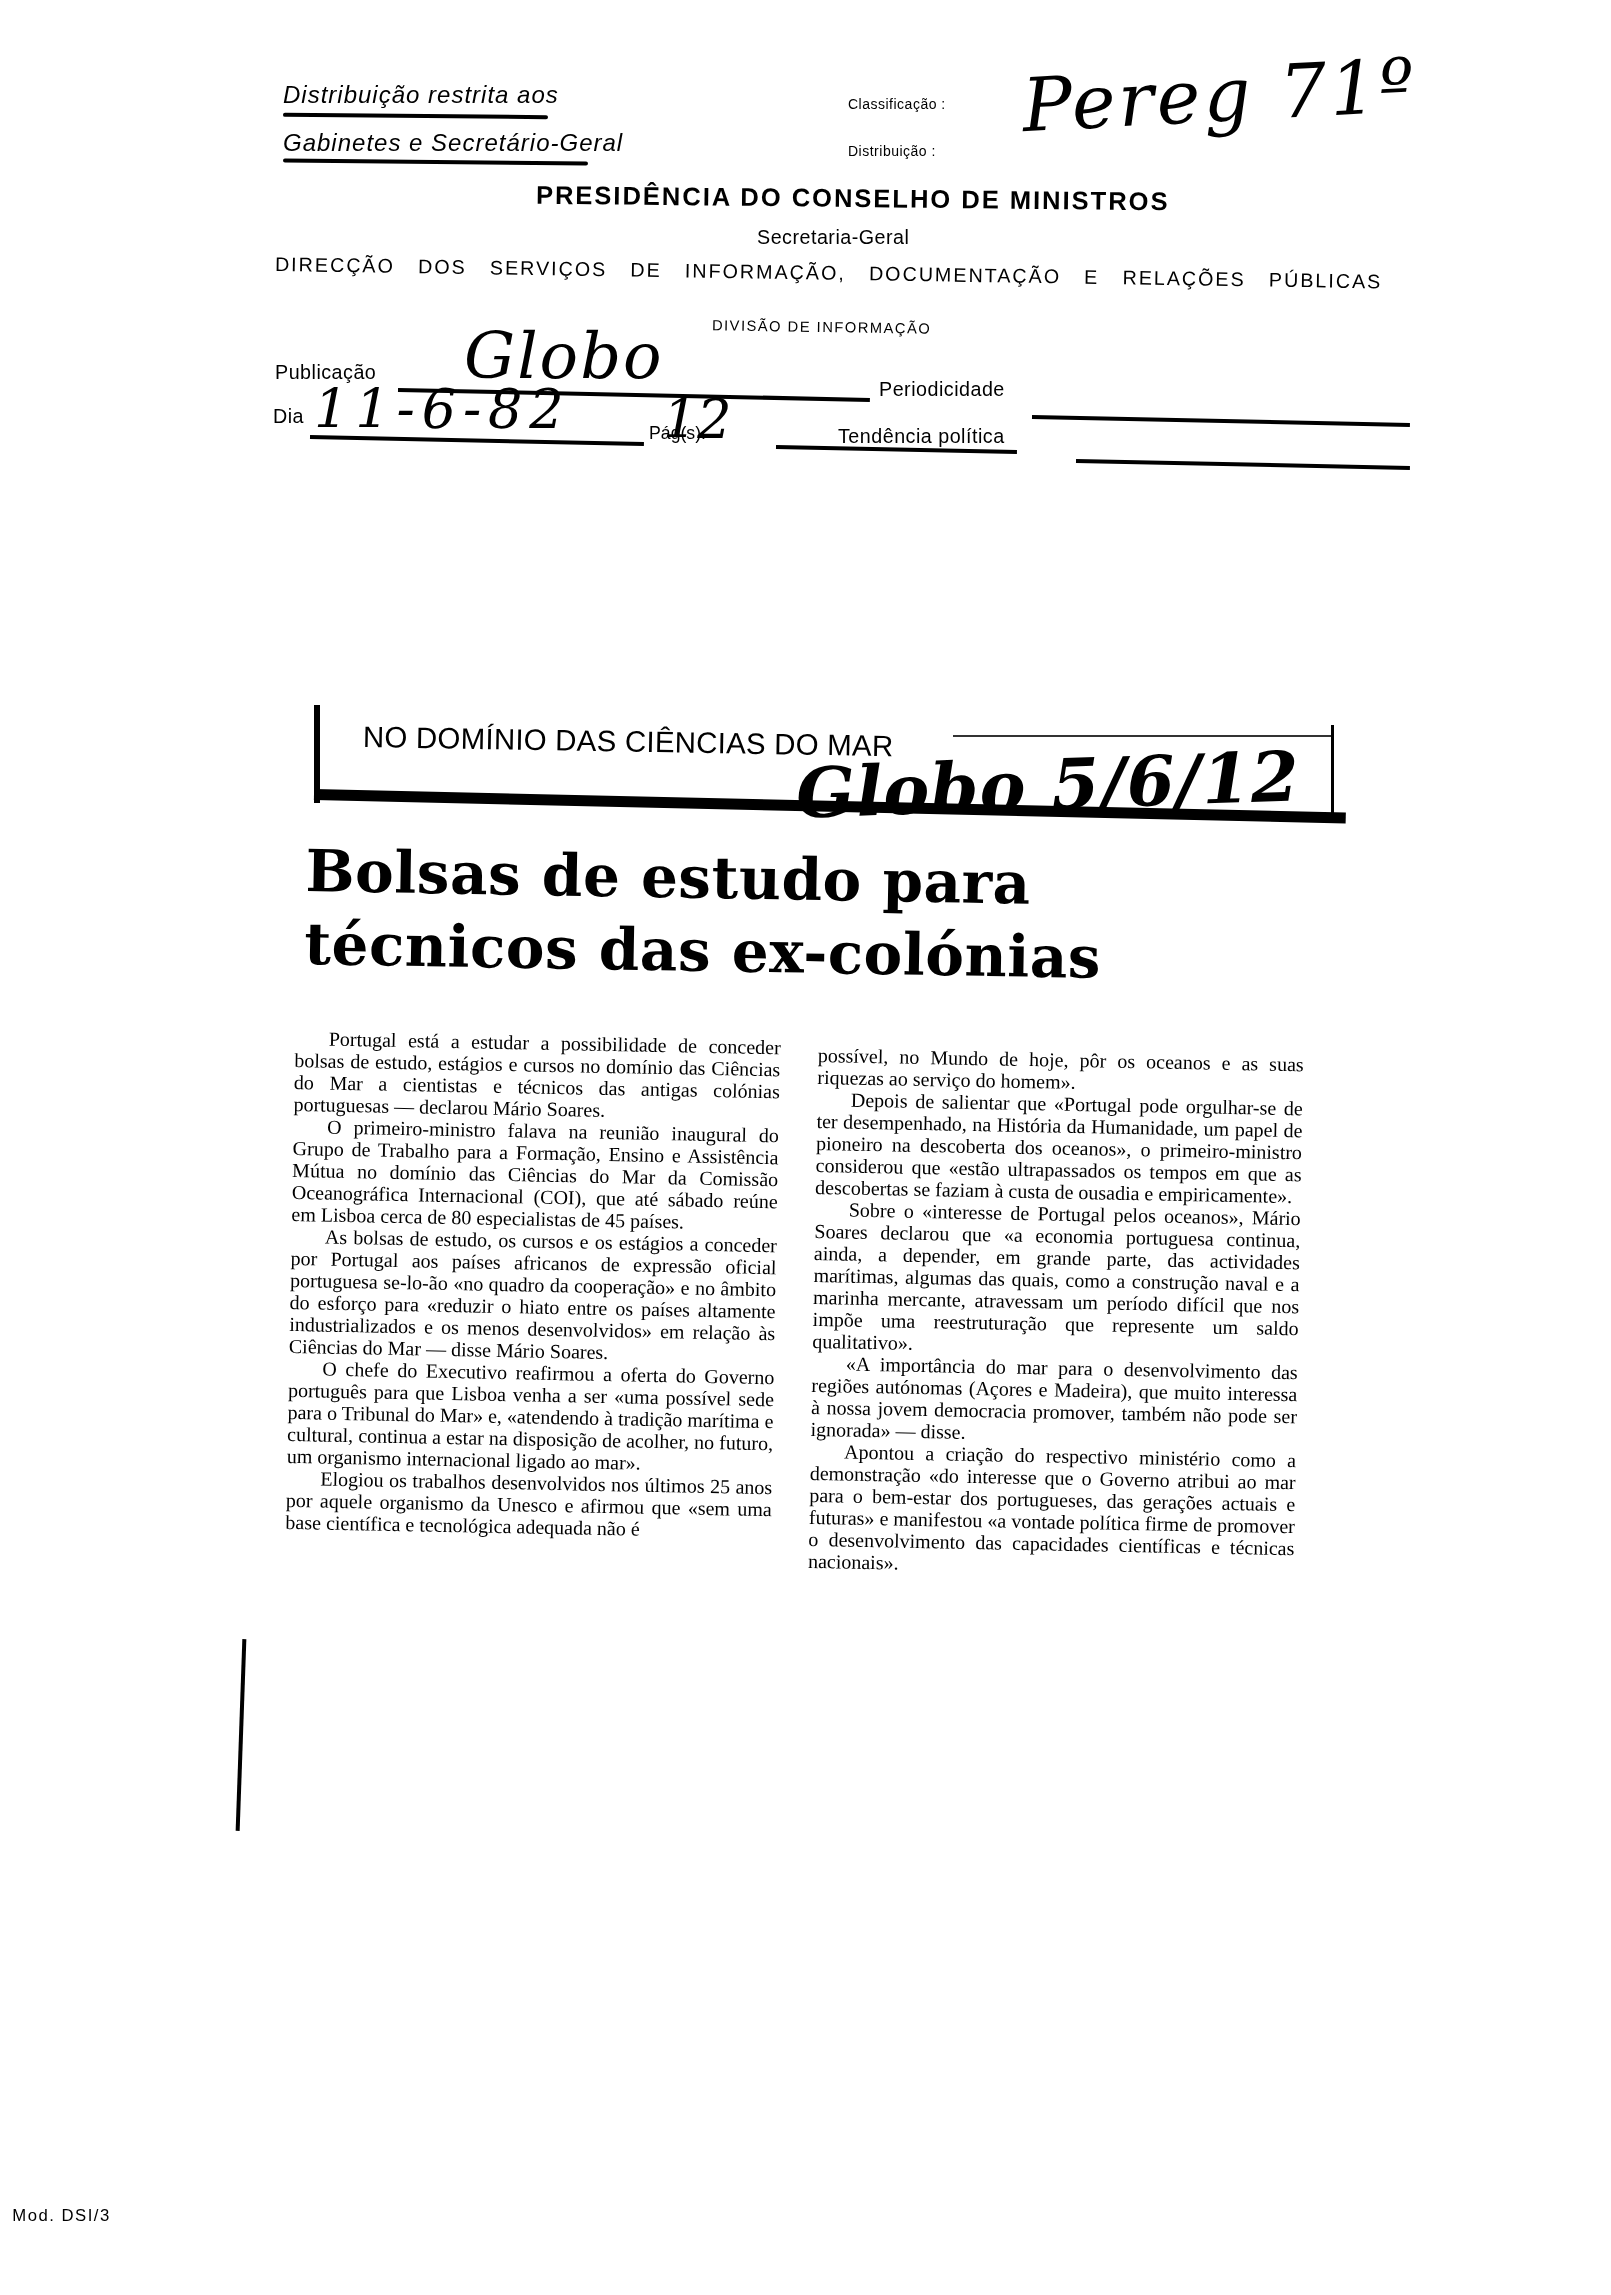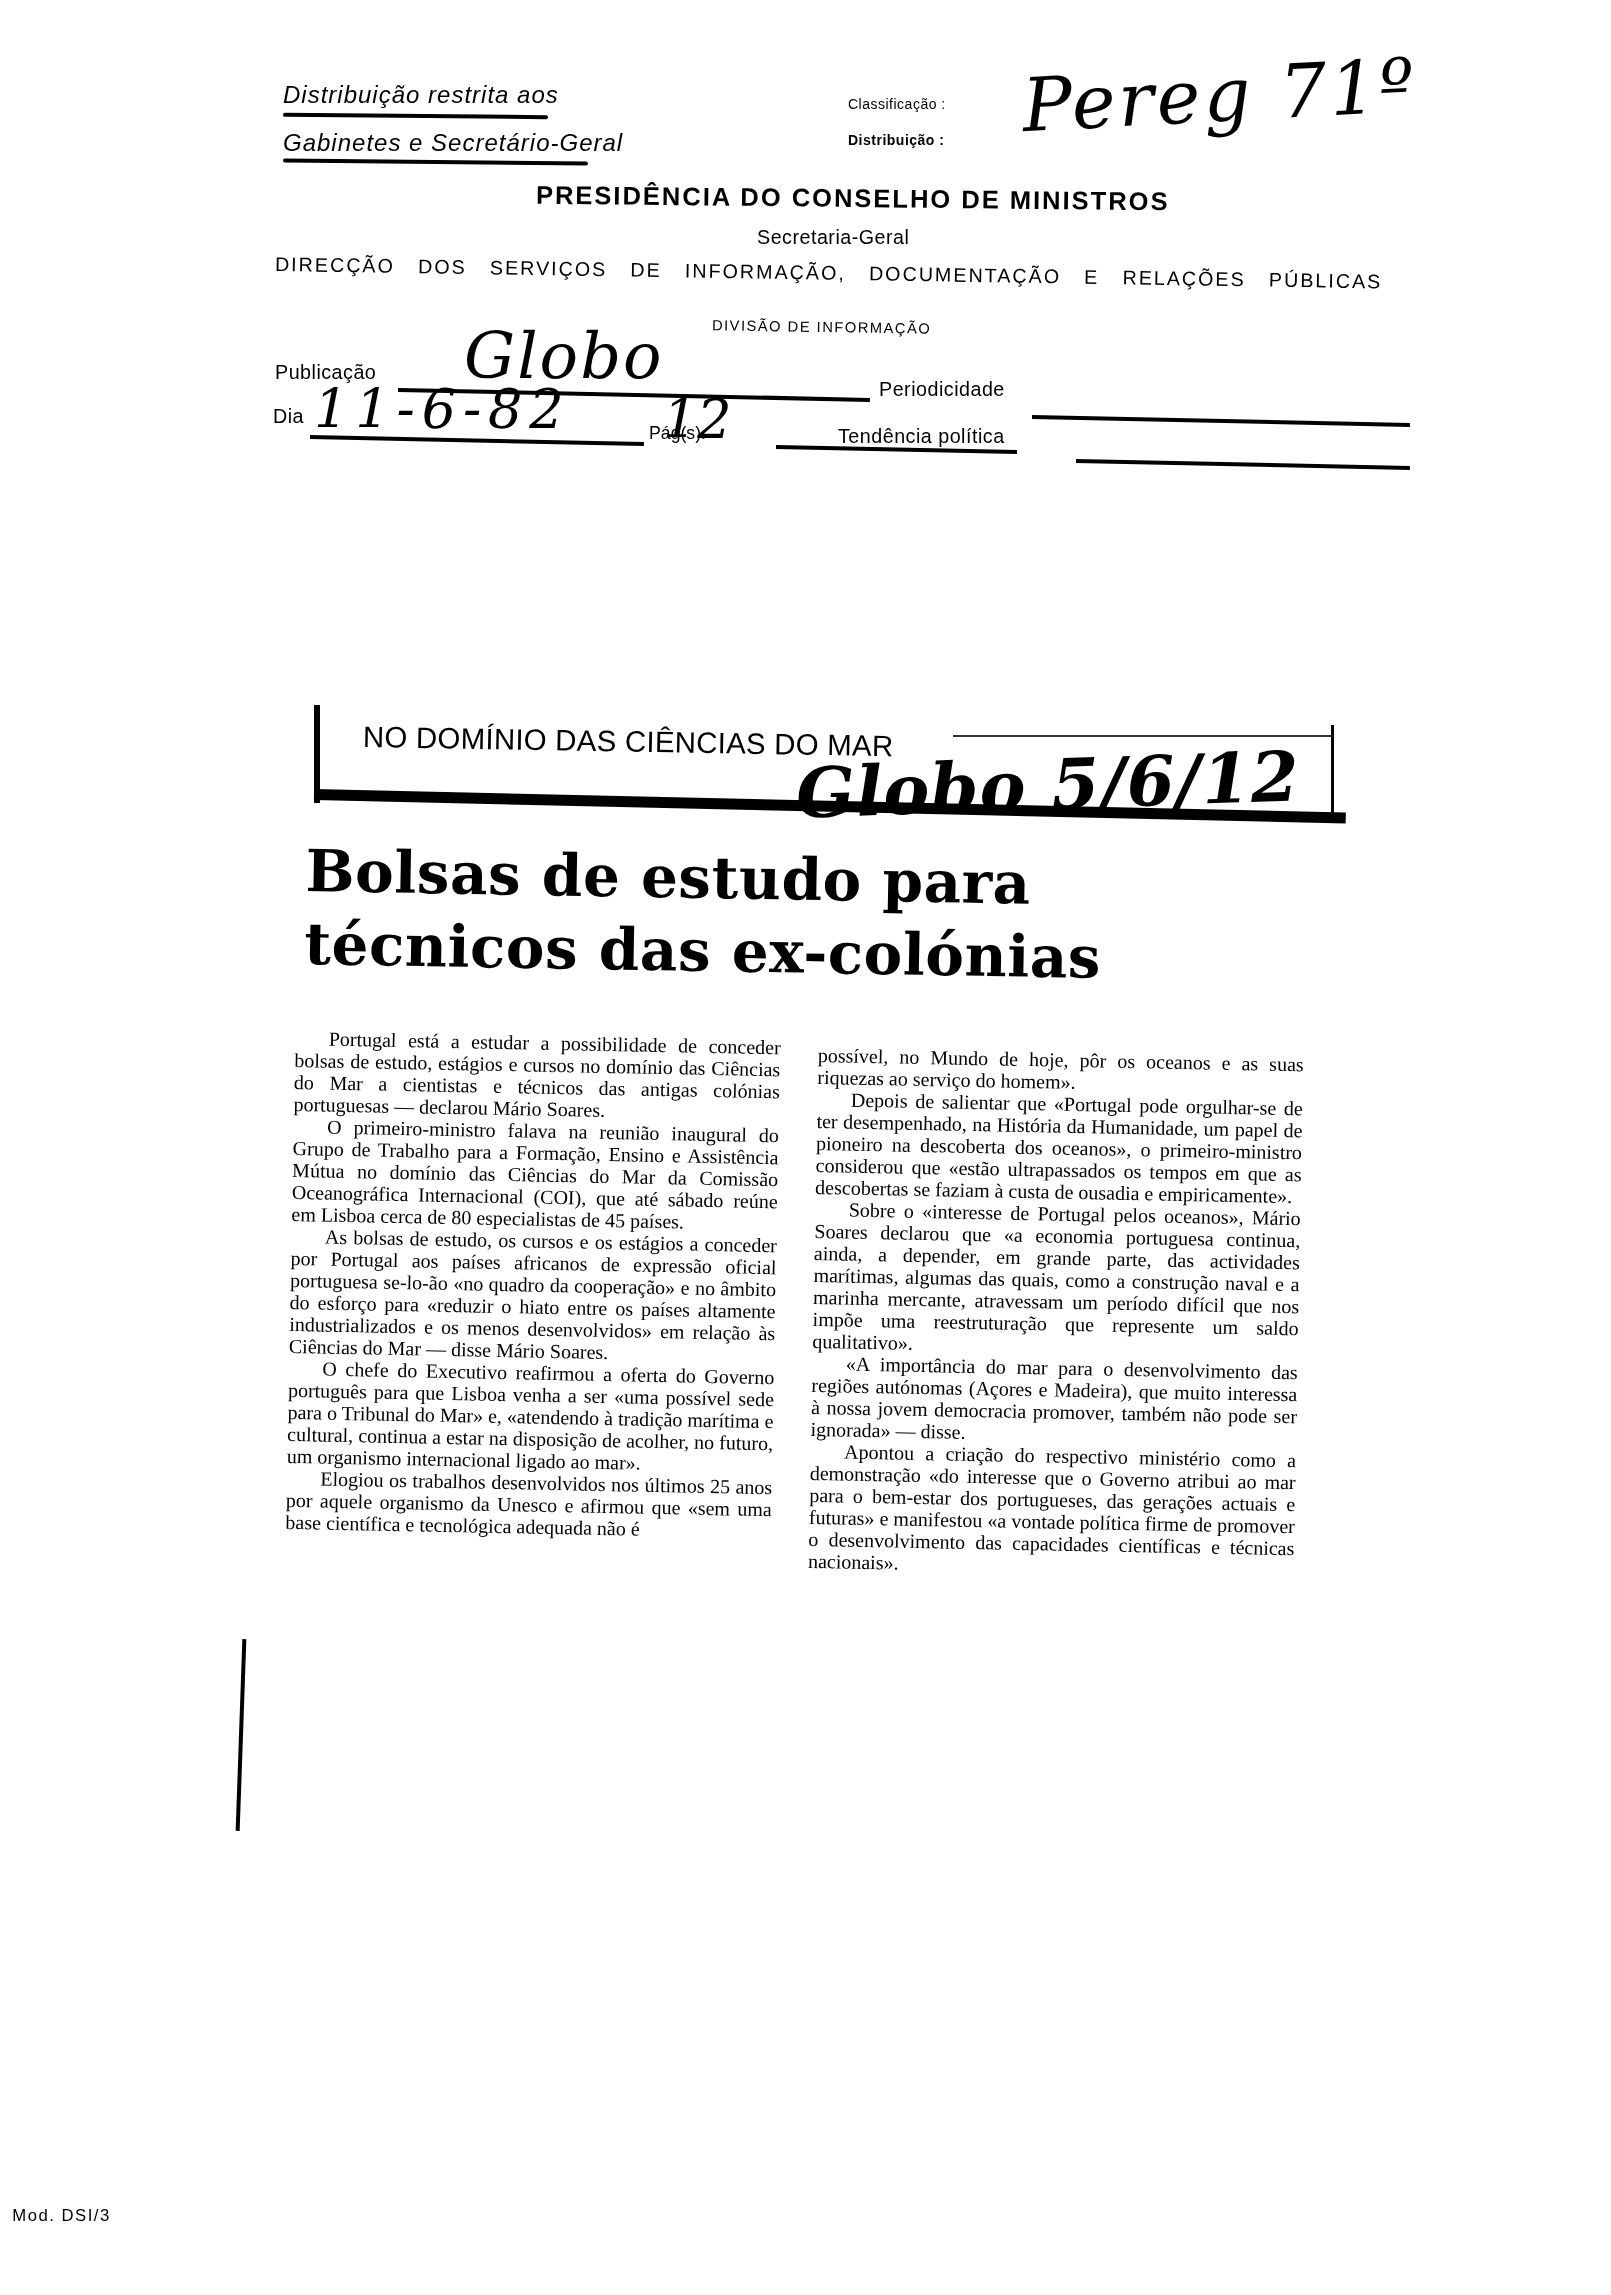--- a/index.html
+++ b/index.html
@@ -9,21 +9,21 @@
 
   
   #dist-restrita { left:283px; top:81px; width:344px; }
   #dist-restrita .line1, #dist-restrita .line2 { font-size:24px; font-style:italic; letter-spacing:1px; }
   #dist-restrita .line1 { margin-bottom:4.9px; }
   #dist-restrita .u1 { width:265px; margin:2px 0 10.8px 0; transform:rotate(0.5deg); }
   #dist-restrita .u2 { width:305px; margin-top:2.9px; transform:rotate(0.6deg); }
 
   #class-block { left:848px; top:96px; }
   #class-block .lbl { font-size:14px; display:block; letter-spacing:0.5px; }
-  #class-block .lbl + .lbl { margin-top:20px;font-weight:bold; }
+  #class-block .lbl + .lbl { margin-top:31px; }
   #handwriting-class { left:1022px; top:52px; font-family:"DejaVu Serif", serif; font-style:italic; font-size:74px; letter-spacing:2.9px; transform:rotate(-3deg); }
 
   #pcm-title { left:536px; top:184px; font-size:25.5px; font-weight:bold; letter-spacing:2px; transform:rotate(0.6deg); }
   #sec-geral { left:757px; top:226px; font-size:19.7px; letter-spacing:0.5px; }
   #direccao { left:275px; top:253px; width:1130px; font-size:19.7px; letter-spacing:2px; word-spacing:15.7px; transform:rotate(0.9deg); transform-origin:left; }
   #divisao { left:712px; top:319px; font-size:14.7px; letter-spacing:1.5px; transform:rotate(0.9deg); }
 
   
   .field-lbl { font-size:19.7px; letter-spacing:0.5px; }
   .field-line { position:absolute; height:3.9px; background:#000; }

